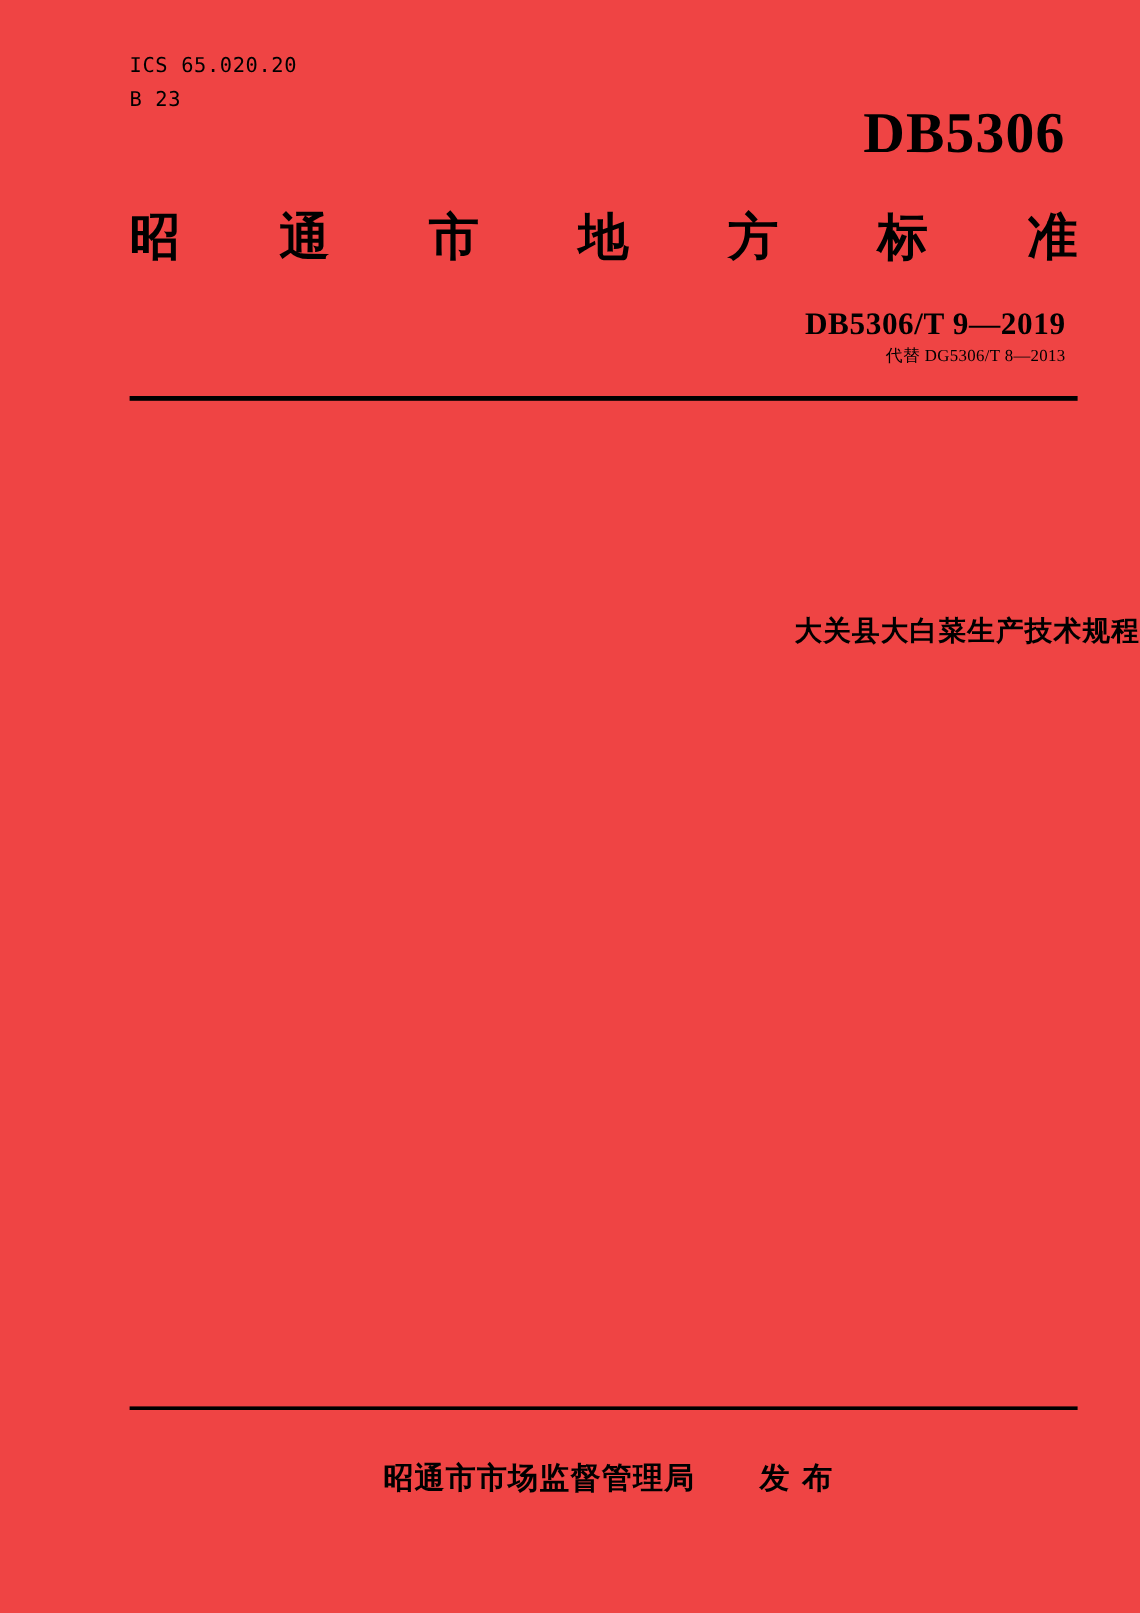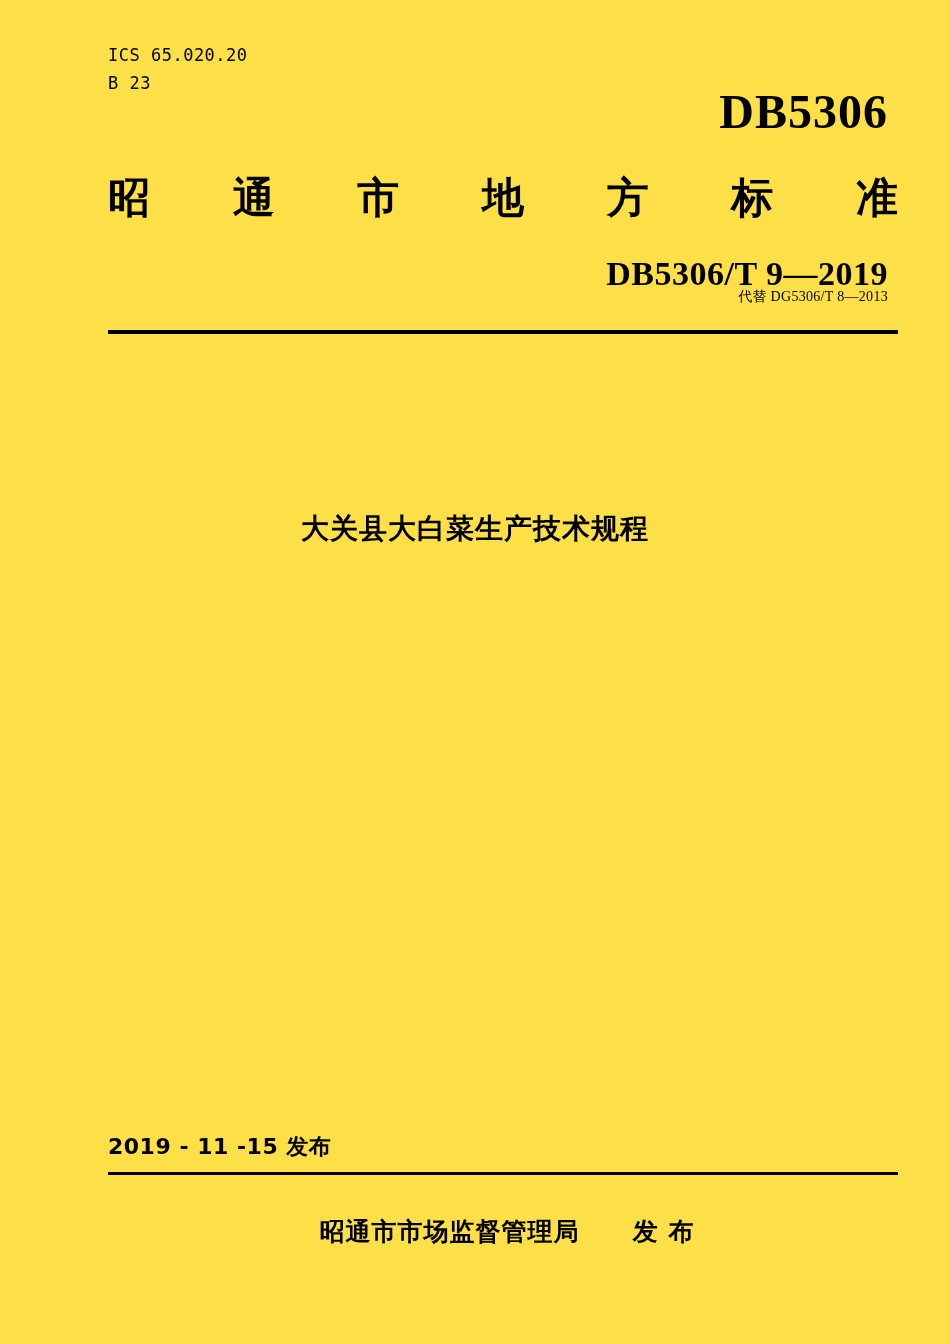--- a/index.html
+++ b/index.html
@@ -14,21 +14,21 @@
     font-family: "Liberation Sans", sans-serif;
     color: #000000;
     overflow: hidden;
   }
 
   .page {
     position: absolute;
     top: 0; left: 0;
     width: 950px;
     height: 1344px;
-    background: #fde047;
+    background: #ef4444;
   }
 
   
   .ics-block {
     position: absolute;
     left: 108px;
     top: 42px;
     font-family: "DejaVu Sans Mono", monospace;
     font-size: 17px;
     letter-spacing: 0.5px;
@@ -67,21 +67,21 @@
     display: inline-block;
   }
 
   
   .std-number {
     position: absolute;
     right: 62px;
     top: 255px;
     text-align: right;
     font-family: "Liberation Serif", serif;
-    font-size: 34px;
+    font-size: 26px;
     font-weight: bold;
     letter-spacing: 0.5px;
   }
   .std-replace {
     position: absolute;
     right: 62px;
     top: 288px;
     text-align: right;
     font-family: "Liberation Serif", serif;
     font-size: 14px;
@@ -105,24 +105,24 @@
     height: 3px;
     background: #000;
   }
 
   
   .doc-title {
     position: absolute;
     left: 0;
     top: 510px;
     width: 950px;
-    text-align: center;
+    text-align: right;
     font-family: "DejaVu Sans", sans-serif;
     font-weight: bold;
-    font-size: 28px;
+    font-size: 23px;
     letter-spacing: 1px;
   }
 
   
   .date-row {
     position: absolute;
     left: 108px;
     top: 1132px;
     width: 790px;
     display: flex;
@@ -174,21 +174,20 @@
   </div>
 
   <div class="std-number">DB5306/T 9—2019</div>
   <div class="std-replace">代替 DG5306/T 8—2013</div>
 
   <div class="rule-top"></div>
 
   <div class="doc-title">大关县大白菜生产技术规程</div>
 
   <div class="date-row">
-    <div>2019 - 11 -15 发布</div>
   </div>
 
   <div class="rule-bottom"></div>
 
   <div class="issuer">
     <span>昭通市市场监督管理局</span>
     <span class="gap"></span>
     <span>发 布</span>
   </div>
 

